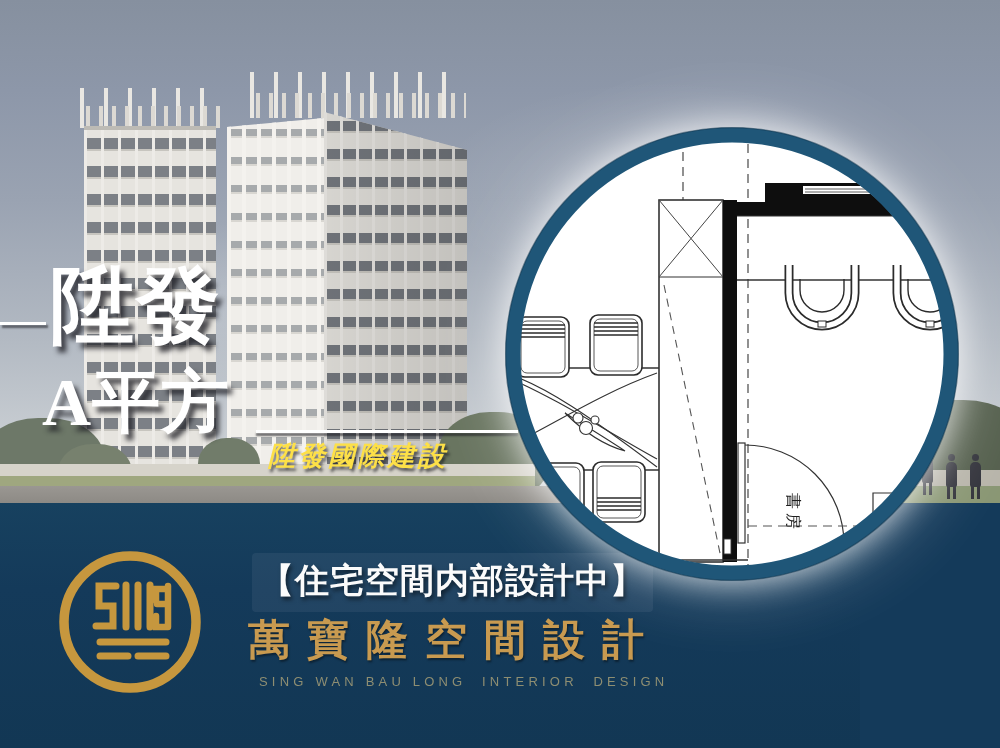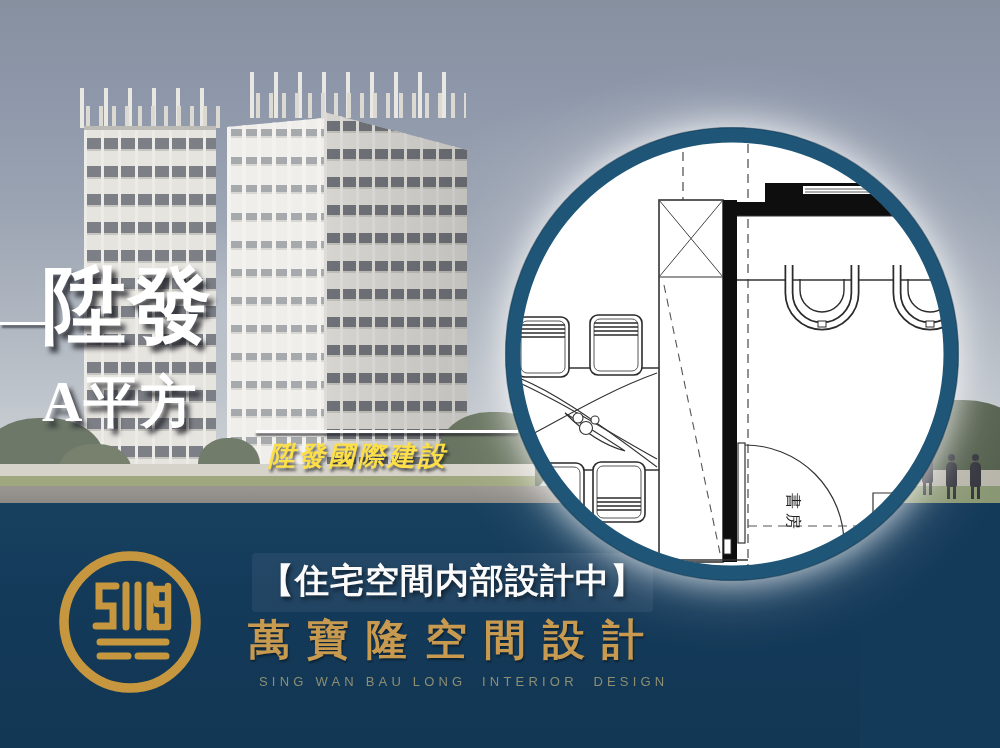--- a/index.html
+++ b/index.html
@@ -50,22 +50,23 @@
   .person::before{content:'';position:absolute;top:-8px;left:2px;width:7px;height:7px;border-radius:50%;background:#33343c;}
   .person::after{content:'';position:absolute;bottom:-12px;left:1px;width:9px;height:13px;
     background:linear-gradient(90deg,#33343c 0 3px,rgba(0,0,0,0) 3px 6px,#33343c 6px 9px);}
   
   .title-layer{position:absolute;left:0;top:0;z-index:3;width:1000px;height:748px;pointer-events:none;}
   .title-dash{position:absolute;left:0;top:322px;width:46px;height:3px;background:#fff;box-shadow:2px 3px 2px rgba(20,20,25,.55);}
   .title-cn{
     position:absolute;left:42px;top:258px;color:#fff;font-weight:bold;
     font-size:84px;line-height:96px;letter-spacing:2px;
     text-shadow:5px 6px 5px rgba(28,28,34,.78);
-  }
-  .title-line2{font-size:56px;letter-spacing:1px;}
+    text-align:center;
+  }
+  .title-line2{font-size:68px;letter-spacing:1px;}
   .title-underline{position:absolute;left:256px;top:430px;width:262px;height:3px;background:#fff;box-shadow:0 3px 2px rgba(20,20,25,.6);}
   .title-sub{
     position:absolute;left:268px;top:438px;color:#fde047;font-size:27px;font-weight:600;
     letter-spacing:3px;text-shadow:2px 3px 3px rgba(10,10,15,.65);font-style:italic;
   }
   
   .plan-circle{
     position:absolute;left:505px;top:127px;width:454px;height:454px;z-index:4;
     filter:drop-shadow(0 0 16px rgba(255,255,255,.75)) drop-shadow(0 0 34px rgba(255,255,255,.35));
   }

